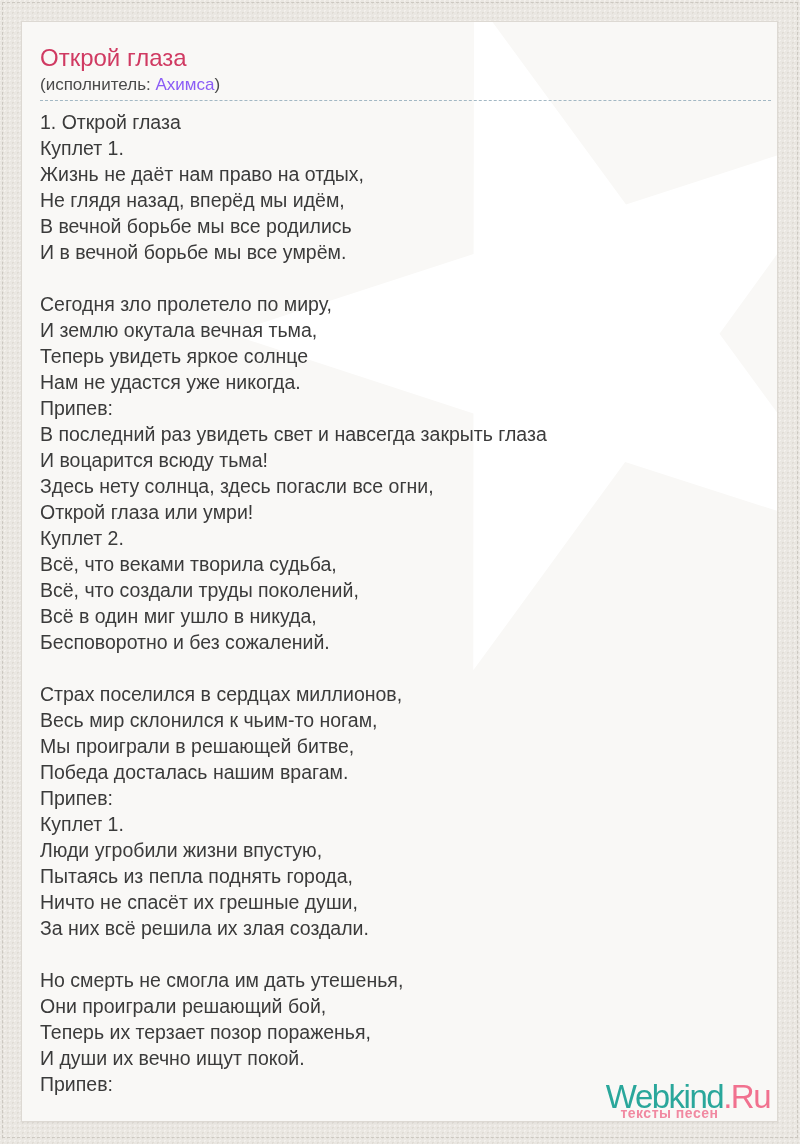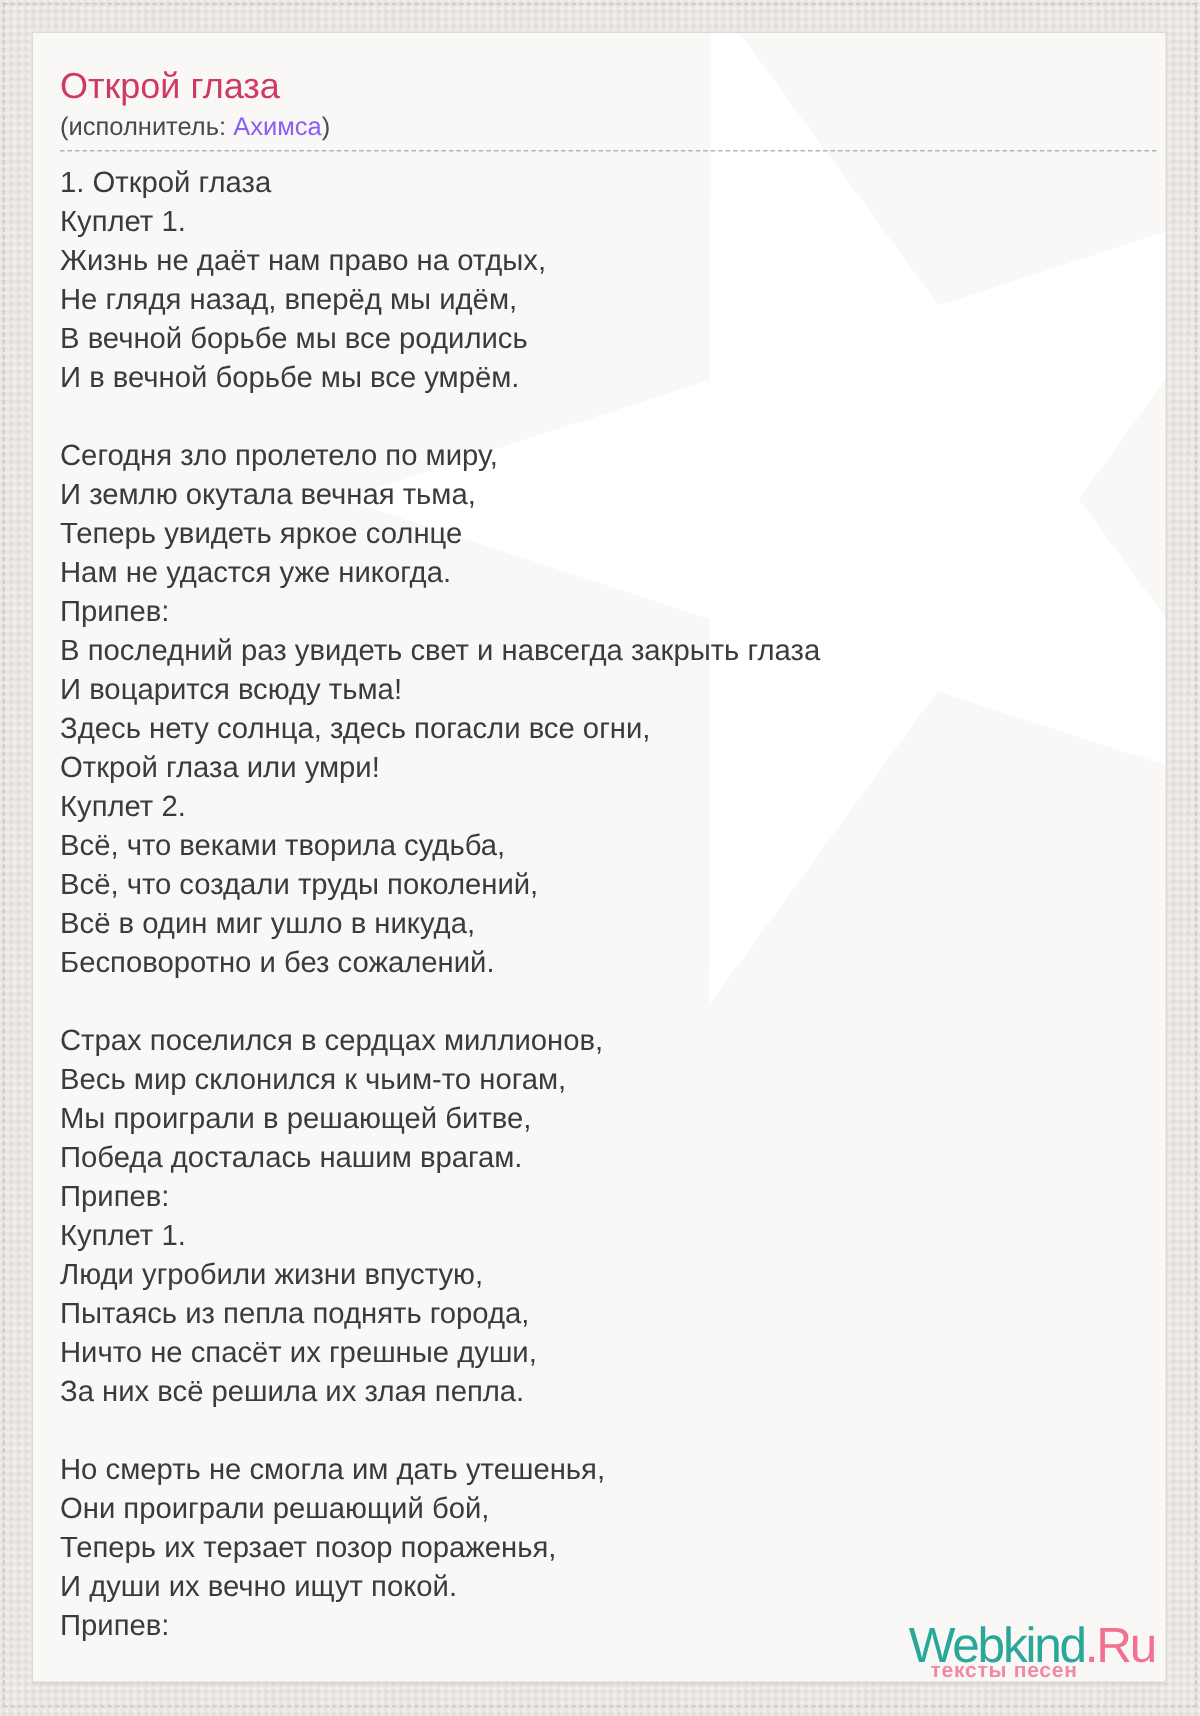--- a/index.html
+++ b/index.html
@@ -129,21 +129,21 @@
         <div class="lyric-line">&nbsp;</div>
         <div class="lyric-line">Страх поселился в сердцах миллионов,</div>
         <div class="lyric-line">Весь мир склонился к чьим-то ногам,</div>
         <div class="lyric-line">Мы проиграли в решающей битве,</div>
         <div class="lyric-line">Победа досталась нашим врагам.</div>
         <div class="lyric-line">Припев:</div>
         <div class="lyric-line">Куплет 1.</div>
         <div class="lyric-line">Люди угробили жизни впустую,</div>
         <div class="lyric-line">Пытаясь из пепла поднять города,</div>
         <div class="lyric-line">Ничто не спасёт их грешные души,</div>
-        <div class="lyric-line">За них всё решила их злая пепла.</div>
+        <div class="lyric-line">За них всё решила их злая создали.</div>
         <div class="lyric-line">&nbsp;</div>
         <div class="lyric-line">Но смерть не смогла им дать утешенья,</div>
         <div class="lyric-line">Они проиграли решающий бой,</div>
         <div class="lyric-line">Теперь их терзает позор пораженья,</div>
         <div class="lyric-line">И души их вечно ищут покой.</div>
         <div class="lyric-line">Припев:</div>
       </div>
   </div>
   <a class="logo">
     <div class="logo-word"><span class="logo-primary">Webkind</span><span class="logo-suffix">.Ru</span></div>

